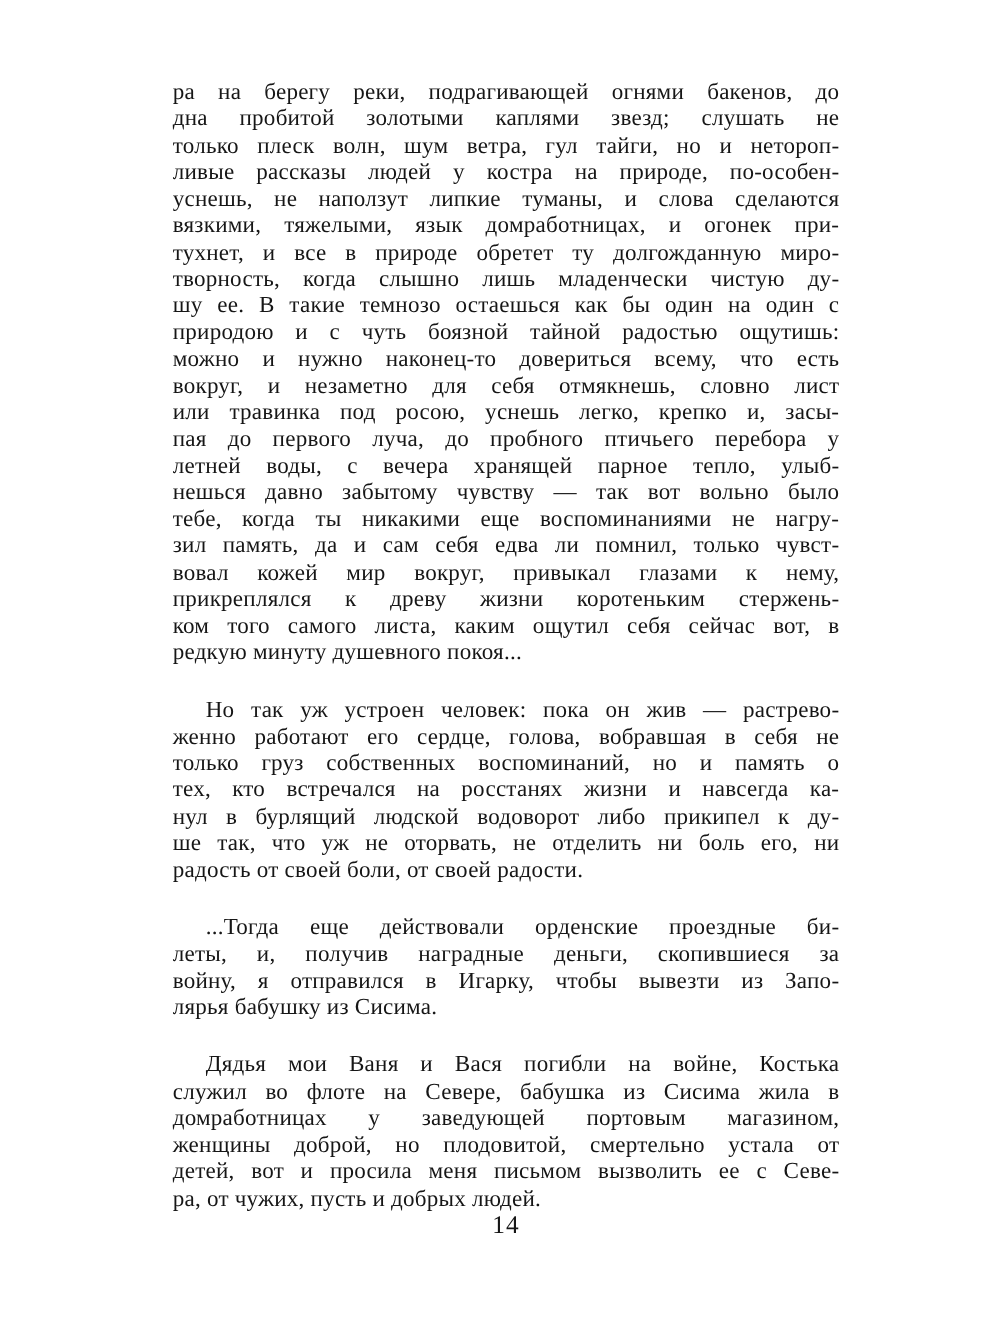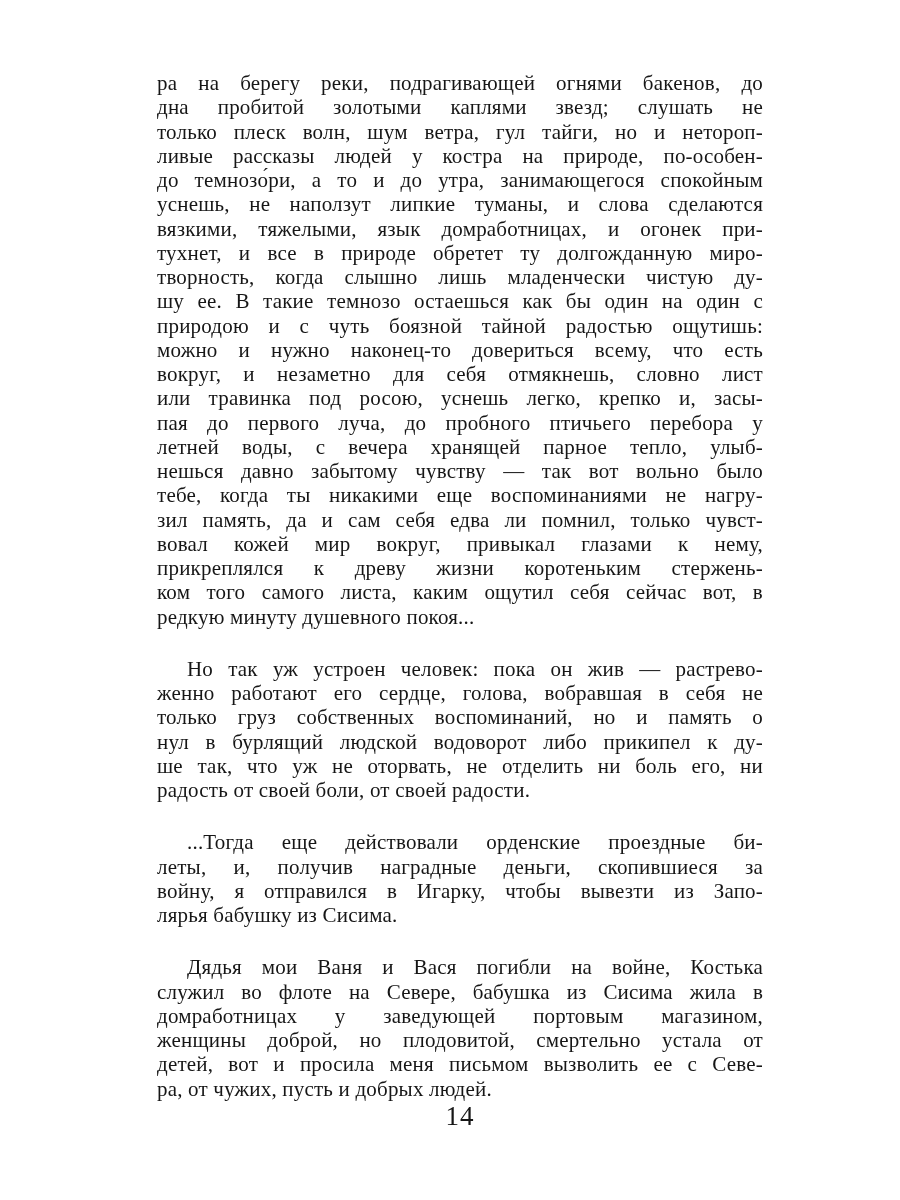--- a/index.html
+++ b/index.html
@@ -41,35 +41,34 @@
   .line.indent {
     text-indent: 30px;
     margin-top: 28px;
   }
   .page-number {
     position: absolute;
     left: 157px;
     top: 1101px;
     width: 606px;
     text-align: center;
-    font-size: 27px;
+    font-size: 23px;
     letter-spacing: 1px;
   }
 </style>
 </head>
 <body>
 
 <div class="book-page">
   <div class="text-block" id="text-block">
       <div class="paragraph">
         <div class="line">ра на берегу реки, подрагивающей огнями бакенов, до</div>
         <div class="line">дна пробитой золотыми каплями звезд; слушать не</div>
         <div class="line">только плеск волн, шум ветра, гул тайги, но и нетороп-</div>
         <div class="line">ливые рассказы людей у костра на природе, по-особен-</div>
-        <div class="line">до темнозо́ри, а то и до утра, занимающегося спокойным</div>
         <div class="line">уснешь, не наползут липкие туманы, и слова сделаются</div>
         <div class="line">вязкими, тяжелыми, язык домработницах, и огонек при-</div>
         <div class="line">тухнет, и все в природе обретет ту долгожданную миро-</div>
         <div class="line">творность, когда слышно лишь младенчески чистую ду-</div>
         <div class="line">шу ее. В такие темнозо остаешься как бы один на один с</div>
         <div class="line">природою и с чуть боязной тайной радостью ощутишь:</div>
         <div class="line">можно и нужно наконец-то довериться всему, что есть</div>
         <div class="line">вокруг, и незаметно для себя отмякнешь, словно лист</div>
         <div class="line">или травинка под росою, уснешь легко, крепко и, засы-</div>
         <div class="line">пая до первого луча, до пробного птичьего перебора у</div>
@@ -79,20 +78,21 @@
         <div class="line">зил память, да и сам себя едва ли помнил, только чувст-</div>
         <div class="line">вовал кожей мир вокруг, привыкал глазами к нему,</div>
         <div class="line">прикреплялся к древу жизни коротеньким стержень-</div>
         <div class="line">ком того самого листа, каким ощутил себя сейчас вот, в</div>
         <div class="line last">редкую минуту душевного покоя...</div>
       </div>
       <div class="paragraph">
         <div class="line indent">Но так уж устроен человек: пока он жив — растрево-</div>
         <div class="line">женно работают его сердце, голова, вобравшая в себя не</div>
         <div class="line">только груз собственных воспоминаний, но и память о</div>
+        <div class="line">тех, кто встречался на росстанях жизни и навсегда ка-</div>
         <div class="line">нул в бурлящий людской водоворот либо прикипел к ду-</div>
         <div class="line">ше так, что уж не оторвать, не отделить ни боль его, ни</div>
         <div class="line last">радость от своей боли, от своей радости.</div>
       </div>
       <div class="paragraph">
         <div class="line indent">...Тогда еще действовали орденские проездные би-</div>
         <div class="line">леты, и, получив наградные деньги, скопившиеся за</div>
         <div class="line">войну, я отправился в Игарку, чтобы вывезти из Запо-</div>
         <div class="line last">лярья бабушку из Сисима.</div>
       </div>

